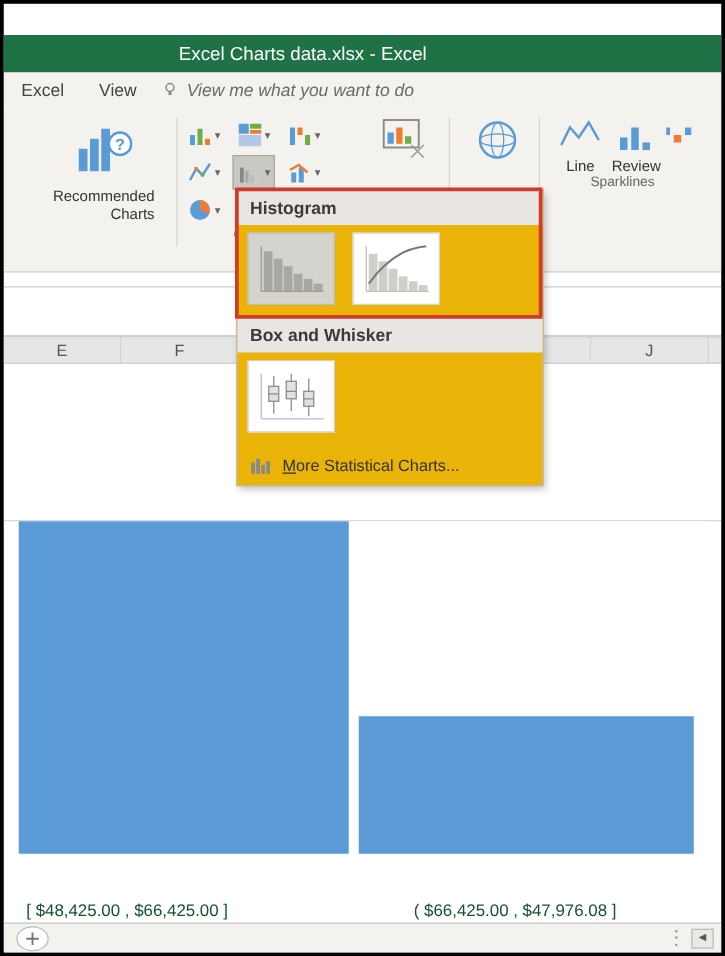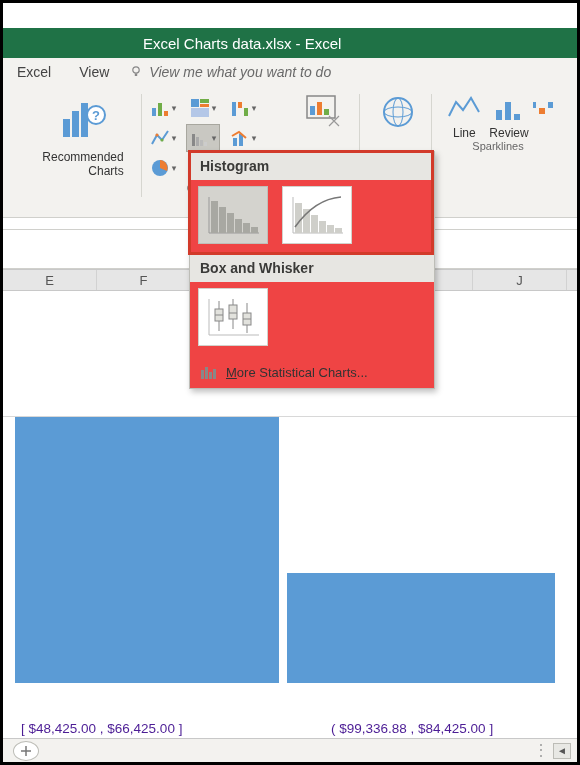--- a/index.html
+++ b/index.html
@@ -38,21 +38,21 @@
   
   .g-3d { left: 360px; width: 70px; }
   
   .g-spark { left: 430px; width: 130px; }
 
   .divider.d1 { left: 138px; }
   .divider.d3 { left: 356px; }
   .divider.d4 { left: 428px; }
 
   
-  .dropdown { position: absolute; left: 186px; top: 148px; width: 246px; background: #ef4444; border: 1px solid #bdbdb7; box-shadow: 2px 3px 6px rgba(0,0,0,0.25); z-index: 10; }
+  .dropdown { position: absolute; left: 186px; top: 148px; width: 246px; background: #eab308; border: 1px solid #bdbdb7; box-shadow: 2px 3px 6px rgba(0,0,0,0.25); z-index: 10; }
   .dropdown .section-title { background: #e7e6e2; padding: 6px 10px; font-weight: 600; font-size: 14px; color: #3a3a38; }
   .dropdown .thumbs { display: flex; padding: 6px 8px 10px 8px; gap: 14px; }
   .thumb { width: 70px; height: 58px; background: #fff; border: 1px solid #d2d2cc; display: flex; align-items: flex-end; justify-content: center; padding: 6px; cursor: pointer; }
   .thumb.selected { background: #d4d3ce; border-color: #bfbfb9; }
   .more { padding: 8px 10px; font-size: 13px; color: #333; display: flex; align-items: flex-end; gap: 8px; cursor: pointer; }
   .histogram-highlight { position: absolute; left: -2px; top: -2px; width: 246px; height: 105px; border: 3px solid #d23a2a; z-index: 11; pointer-events: none; }
 
   
   .colheaders { position: absolute; left: 0; top: 266px; width: 100%; height: 22px; background: #e6e6e6; display: flex; border-top: 1px solid #c8c8c8; border-bottom: 1px solid #c8c8c8; z-index: 1; }
   .ch { flex: 0 0 94px; border-right: 1px solid #d2d2d2; text-align: center; font-size: 13px; color: #555; line-height: 22px; background: #e6e6e6; }
@@ -61,21 +61,21 @@
   .grid-white { position: absolute; left: 0; top: 288px; width: 100%; height: 126px; background: #fff; border-bottom: 1px solid #d8d8d8; z-index: 0; }
 
   
   .fxrow { position: absolute; left: 0; top: 226px; width: 100%; height: 40px; background: #fff; border-top: 1px solid #d0d0cc; border-bottom: 1px solid #d0d0cc; z-index: 0; }
 
   
   .chartarea { position: absolute; left: 12px; top: 414px; right: 12px; height: 300px; background: #fff; }
   .bar { position: absolute; background: #5b9bd5; }
   .bar1 { left: 0; width: 264px; top: 0; height: 266px; }
   .bar2 { left: 272px; width: 268px; top: 156px; height: 110px; }
-  .xlabels { position: absolute; left: 12px; top: 718px; right: 12px; height: 20px; display: flex; font-size: 13.5px; color: #4c1d95; }
+  .xlabels { position: absolute; left: 12px; top: 718px; right: 12px; height: 20px; display: flex; font-size: 13.5px; color: #14532d; }
   .xlabels .lab1 { flex: 0 0 290px; padding-left: 6px; }
   .xlabels .lab2 { flex: 1; padding-left: 26px; }
 
   
   .sheetbar { position: absolute; left: 0; bottom: 0; width: 100%; height: 24px; background: #f3f2ef; border-top: 1px solid #c8c8c8; display: flex; align-items: center; }
   .addsheet { width: 26px; height: 20px; margin-left: 10px; border: 1px solid #bcbcb6; border-radius: 50%; display: flex; align-items: center; justify-content: center; font-size: 15px; color: #666; cursor: pointer; background: #fff; }
   .scrollzone { margin-left: auto; display: flex; align-items: center; gap: 8px; padding-right: 6px; }
   .dots { width: 8px; height: 16px; display: flex; flex-direction: column; justify-content: space-around; align-items: center; }
   .dots span { width: 2px; height: 2px; background: #999; border-radius: 50%; }
   .scrollbtn { width: 18px; height: 16px; border: 1px solid #bcbcb6; background: #e8e8e4; display: flex; align-items: center; justify-content: center; font-size: 10px; color: #555; cursor: pointer; }
@@ -337,21 +337,21 @@
   </div>
 
   <div class="grid-white"></div>
 
   <div class="chartarea">
     <div class="bar bar1"></div>
     <div class="bar bar2"></div>
   </div>
   <div class="xlabels">
     <div class="lab1">[ $48,425.00 ,  $66,425.00 ]</div>
-    <div class="lab2">( $99,336.88 ,  $84,425.00 ]</div>
+    <div class="lab2">( $66,425.00 ,  $47,976.08 ]</div>
   </div>
 
   <div class="sheetbar">
     <div class="addsheet">
       <svg width="12" height="12" viewBox="0 0 12 12">
           <line x1="6" y1="1" x2="6" y2="11" stroke="#777" stroke-width="1.5"></line>
           <line x1="1" y1="6" x2="11" y2="6" stroke="#777" stroke-width="1.5"></line>
         </svg>
     </div>
     <div class="scrollzone">

